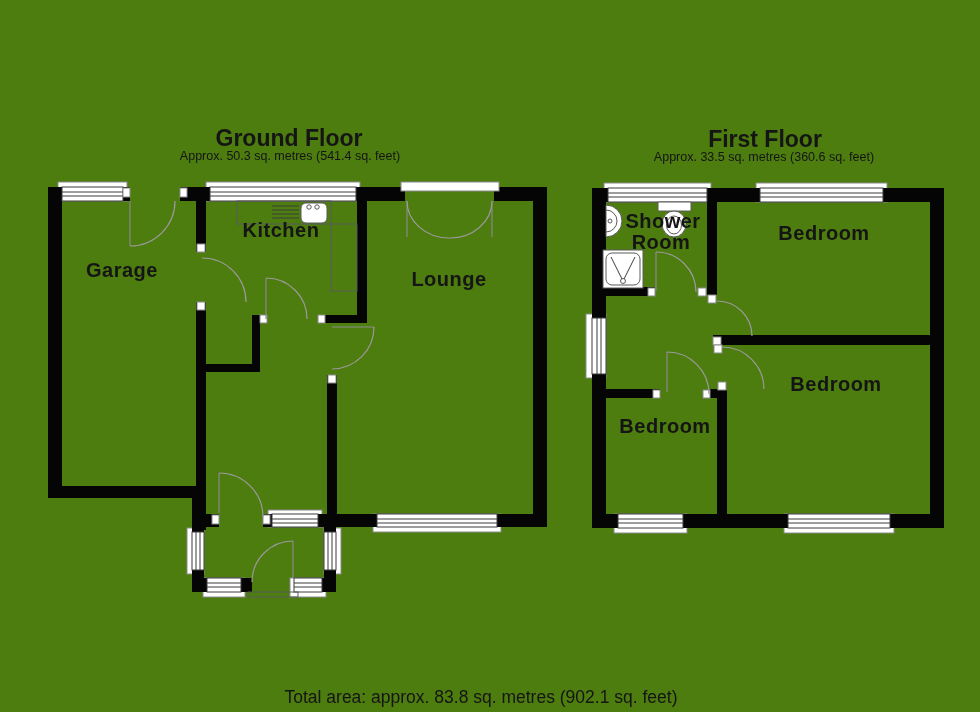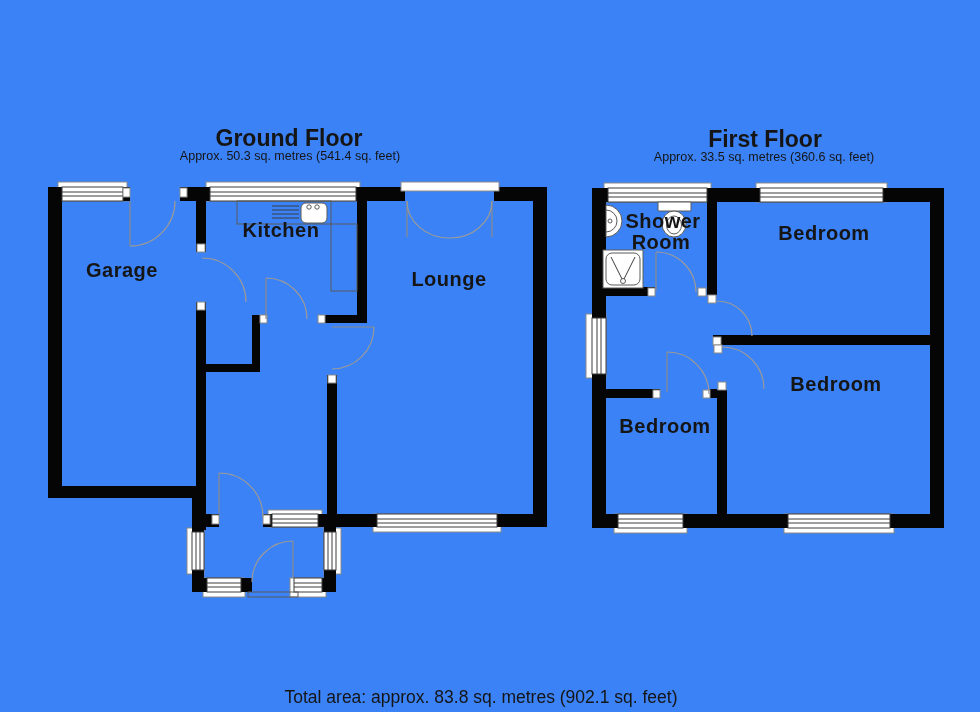--- a/index.html
+++ b/index.html
@@ -1,17 +1,17 @@
 <!DOCTYPE html>
 <html><head>
 <meta charset="utf-8">
 <style>
   html,body { margin:0; padding:0; background:#ffffff; }
   #canvas {
-    position:relative; width:980px; height:712px; background:#3b82f6;
+    position:relative; width:980px; height:712px; background:#4d7c0f;
     font-family:"Liberation Sans", sans-serif; overflow:hidden;
   }
   svg { position:absolute; left:0; top:0; }
   .wall   { fill:#050505; stroke:none; }
   .win    { fill:#ffffff; stroke:#3c3c3c; stroke-width:1; }
   .sill   { fill:#ffffff; stroke:#8a8a8a; stroke-width:1; }
   .wline  { stroke:#3c3c3c; stroke-width:1; }
   .thin   { fill:none; stroke:#5a5a5a; stroke-width:1; }
   .arc    { fill:none; stroke:#9a9a9a; stroke-width:1.2; }
   .leaf   { stroke:#8a8a8a; stroke-width:1.2; fill:none; }

